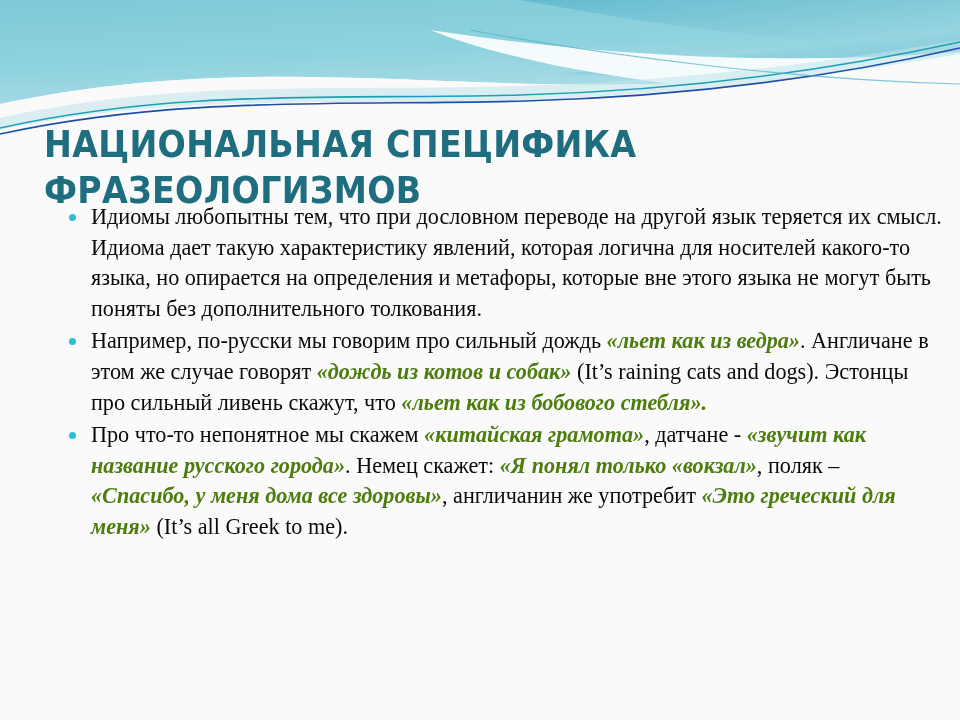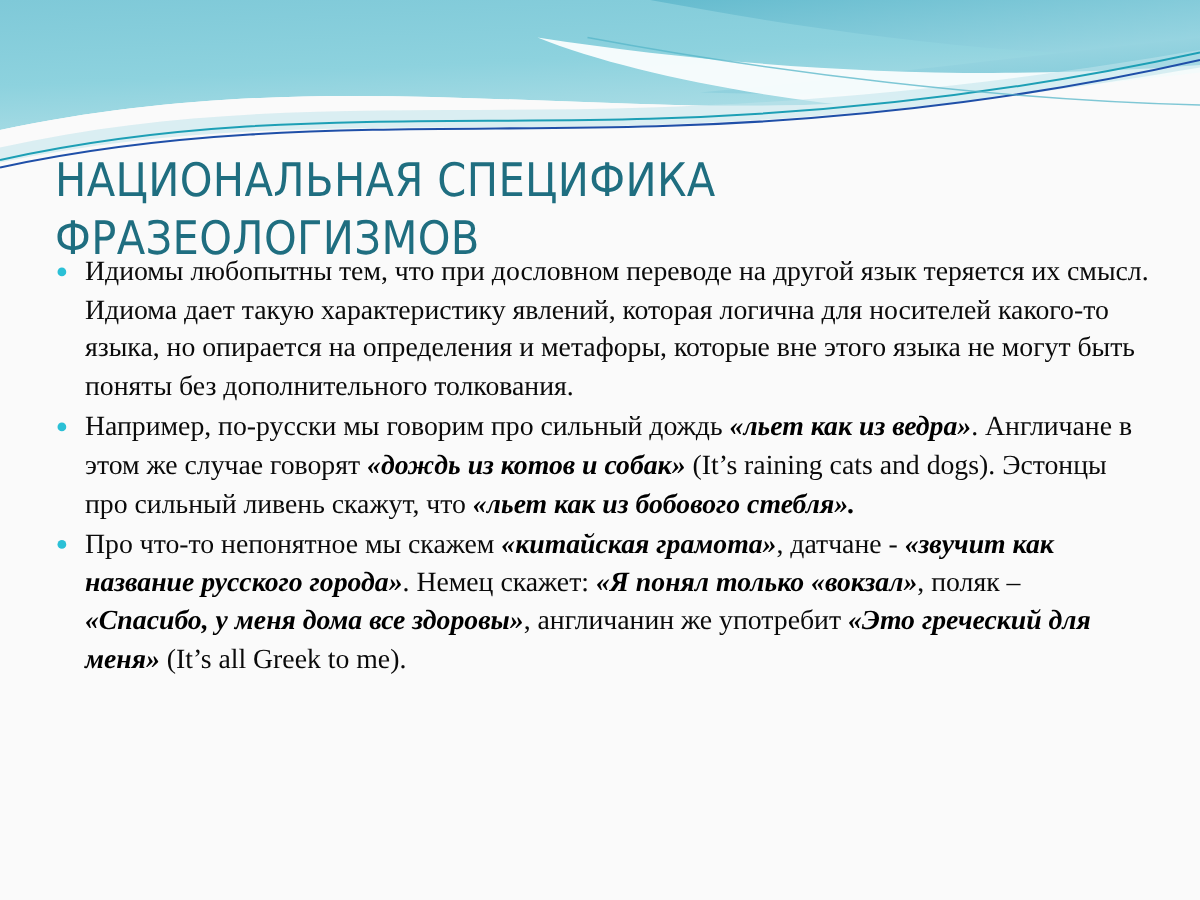--- a/index.html
+++ b/index.html
@@ -39,32 +39,32 @@
   }
 
   
   #slide-title {
     position: absolute;
     left: 44px;
     top: 97px;
     width: 860px;
     color: #1F6E80;
     font-family: "DejaVu Sans Condensed", "Liberation Sans Narrow", "Liberation Sans", sans-serif;
-    font-weight: normal;
+    font-weight: bold;
     font-size: 37px;
     line-height: 1.26;
     letter-spacing: 0.3px;
     text-transform: uppercase;
     white-space: pre-line;
   }
 
   
   #content-body {
     position: absolute;
-    left: 40px;
+    left: 63px;
     top: 202px;
     width: 880px;
   }
 
   .bullet-item {
     position: relative;
     padding-left: 28px;
     margin-bottom: 2px;
     color: #0a0a0a;
     font-size: 22.2px;
@@ -81,21 +81,21 @@
     background: #2BC0D6;
   }
 
   .bullet-text {
     display: block;
   }
 
   
   .r-bold     { font-weight: normal; }
   .r-italic   { }
-  .r-redbi    { color: #000000; font-weight: bold; font-style: italic; }
+  .r-redbi    { color: #4d7c0f; font-weight: bold; font-style: italic; }
 </style>
 </head>
 <body>
 
 <div id="slide">
 
   <div id="header-decoration">
     <svg viewBox="0 0 960 200" preserveAspectRatio="none" xmlns="http://www.w3.org/2000/svg">
       <defs>
         <linearGradient id="tealGrad" x1="0" y1="0" x2="0.45" y2="1">

